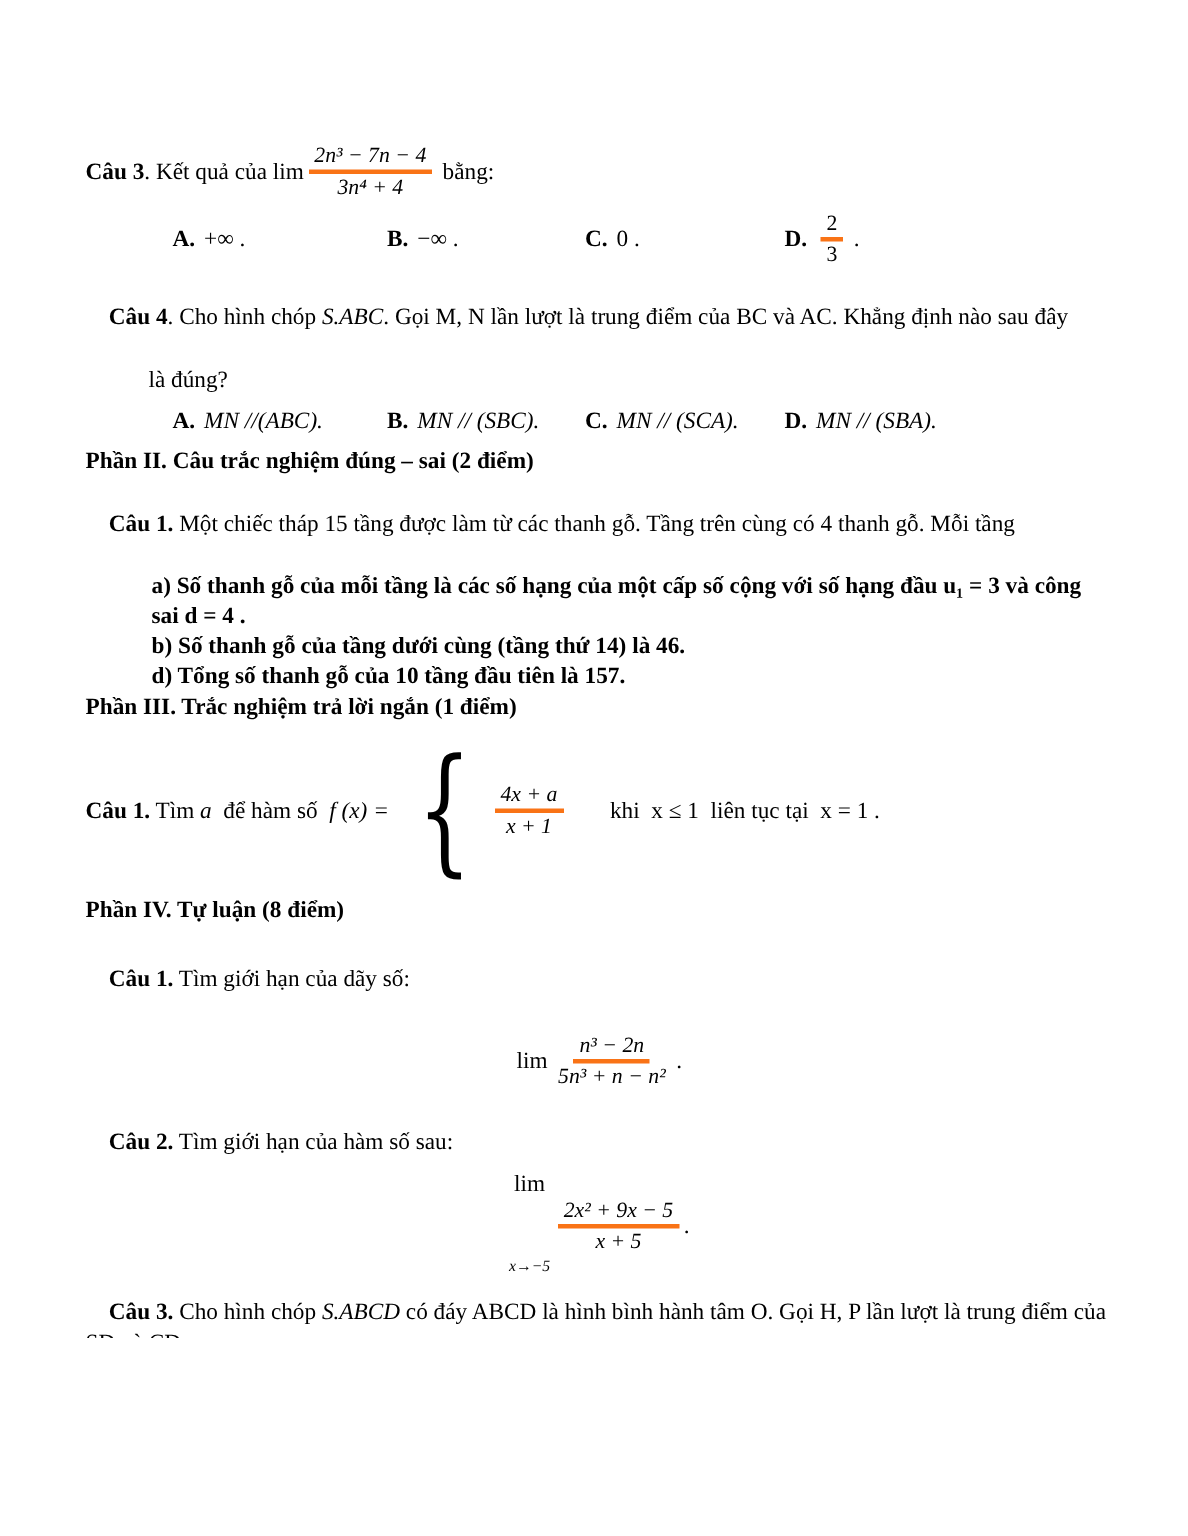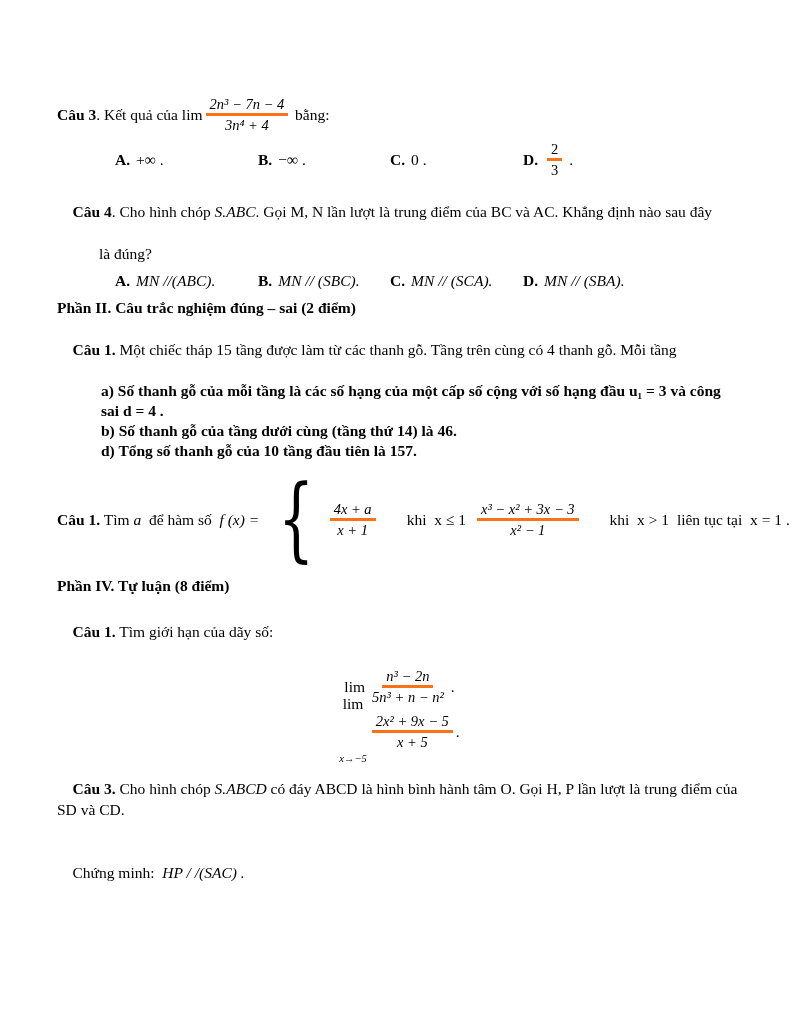--- a/index.html
+++ b/index.html
@@ -77,59 +77,56 @@
   </div>
 
   <div class="b mt6">Phần II. Câu trắc nghiệm đúng – sai (2 điểm)</div>
   <div style="white-space:pre-wrap;">
     <span class="b">Câu 1.</span><span> Một chiếc tháp 15 tầng được làm từ các thanh gỗ. Tầng trên cùng có 4 thanh gỗ. Mỗi tầng</span>
   </div>
   <div class="indent3 itemline">a) Số thanh gỗ của mỗi tầng là các số hạng của một cấp số cộng với số hạng đầu u₁ = 3 và công sai d = 4 .</div>
   <div class="indent3 itemline">b) Số thanh gỗ của tầng dưới cùng (tầng thứ 14) là 46.</div>
   <div class="indent3 itemline">d) Tổng số thanh gỗ của 10 tầng đầu tiên là 157.</div>
 
+  <div class="b">Phần III. Trắc nghiệm trả lời ngắn (1 điểm)</div>
 
   <div class="p3row">
     <span class="b">Câu 1.</span>
     <span> Tìm </span><span class="i">a</span><span>  để hàm số  </span>
     <span class="i">f (x) = </span>
     <span class="brace">{</span>
     <span class="cases">
       <span class="case-row">
         <span class="frac i">
           <span class="num">4x + a</span>
           <span class="den">x + 1</span>
         </span>
         <span class="case-cond">khi  x ≤ 1</span>
-      </span>
-      <span class="case-row">
-        <span class="frac i">
-          <span class="num">x³ − x² + 3x − 3</span>
-          <span class="den">x² − 1</span>
-        </span>
-        <span class="case-cond">khi  x &gt; 1</span>
       </span>
     </span>
     <span>  liên tục tại  x = 1 .</span>
   </div>
 
   <div class="b mt8">Phần IV. Tự luận (8 điểm)</div>
 
   <div class="mt4" style="white-space:pre;">
     <span class="b">Câu 1.</span><span> Tìm giới hạn của dãy số:</span>
   </div>
   <div class="centerline mt2" style="height:42px;">
     <span class="limword">lim</span>
     <span class="frac i">
       <span class="num">n³ − 2n</span>
       <span class="den">5n³ + n − n²</span>
     </span>
     <span>.</span>
   </div>
 
+  <div class="mt2" style="white-space:pre;">
+    <span class="b">Câu 2.</span><span> Tìm giới hạn của hàm số sau:</span>
+  </div>
   <div class="centerline" style="height:48px;">
     <span class="limbox">
       <span class="limword">lim</span>
       <span class="limsub">x→−5</span>
     </span>
     <span class="frac i">
       <span class="num">2x² + 9x − 5</span>
       <span class="den">x + 5</span>
     </span>
     <span>.</span>

